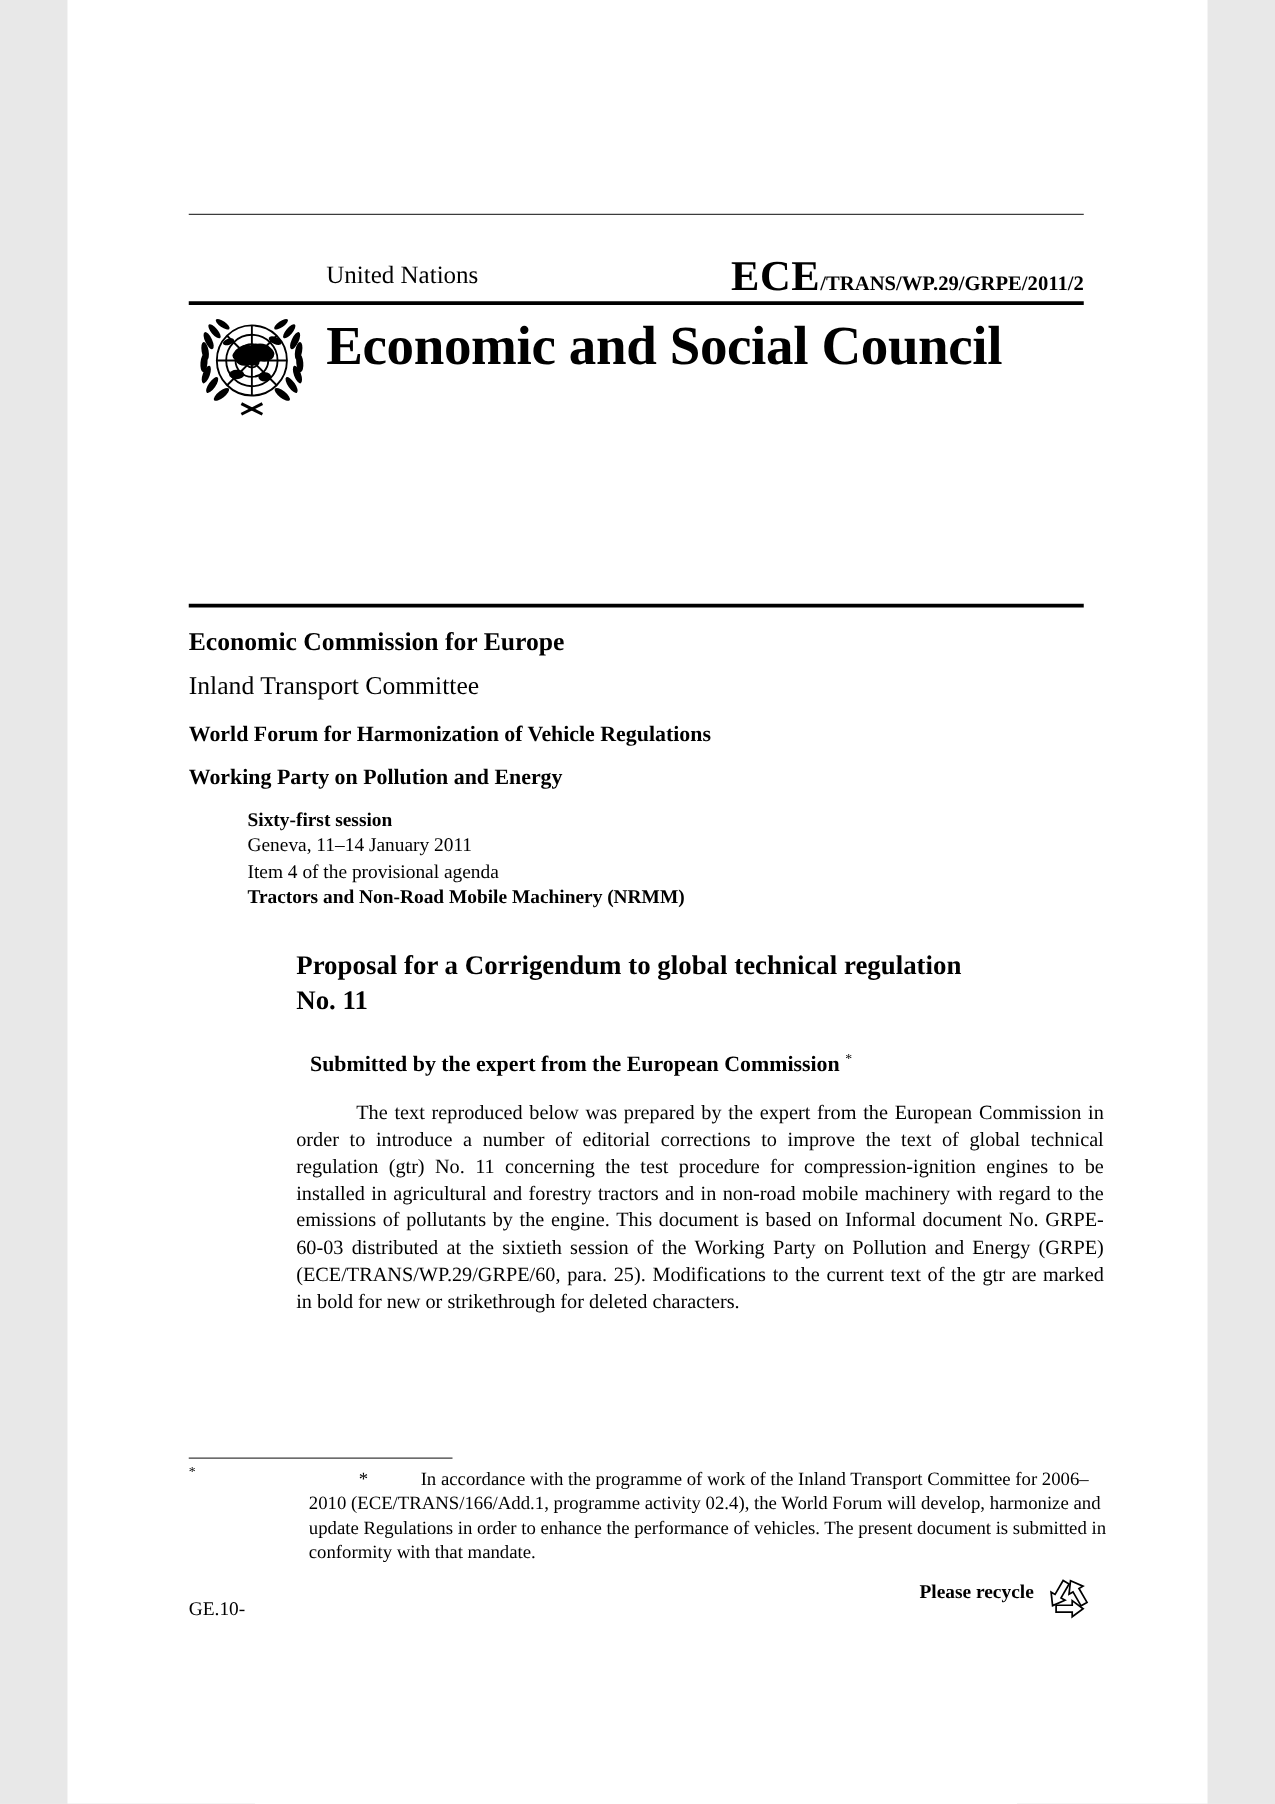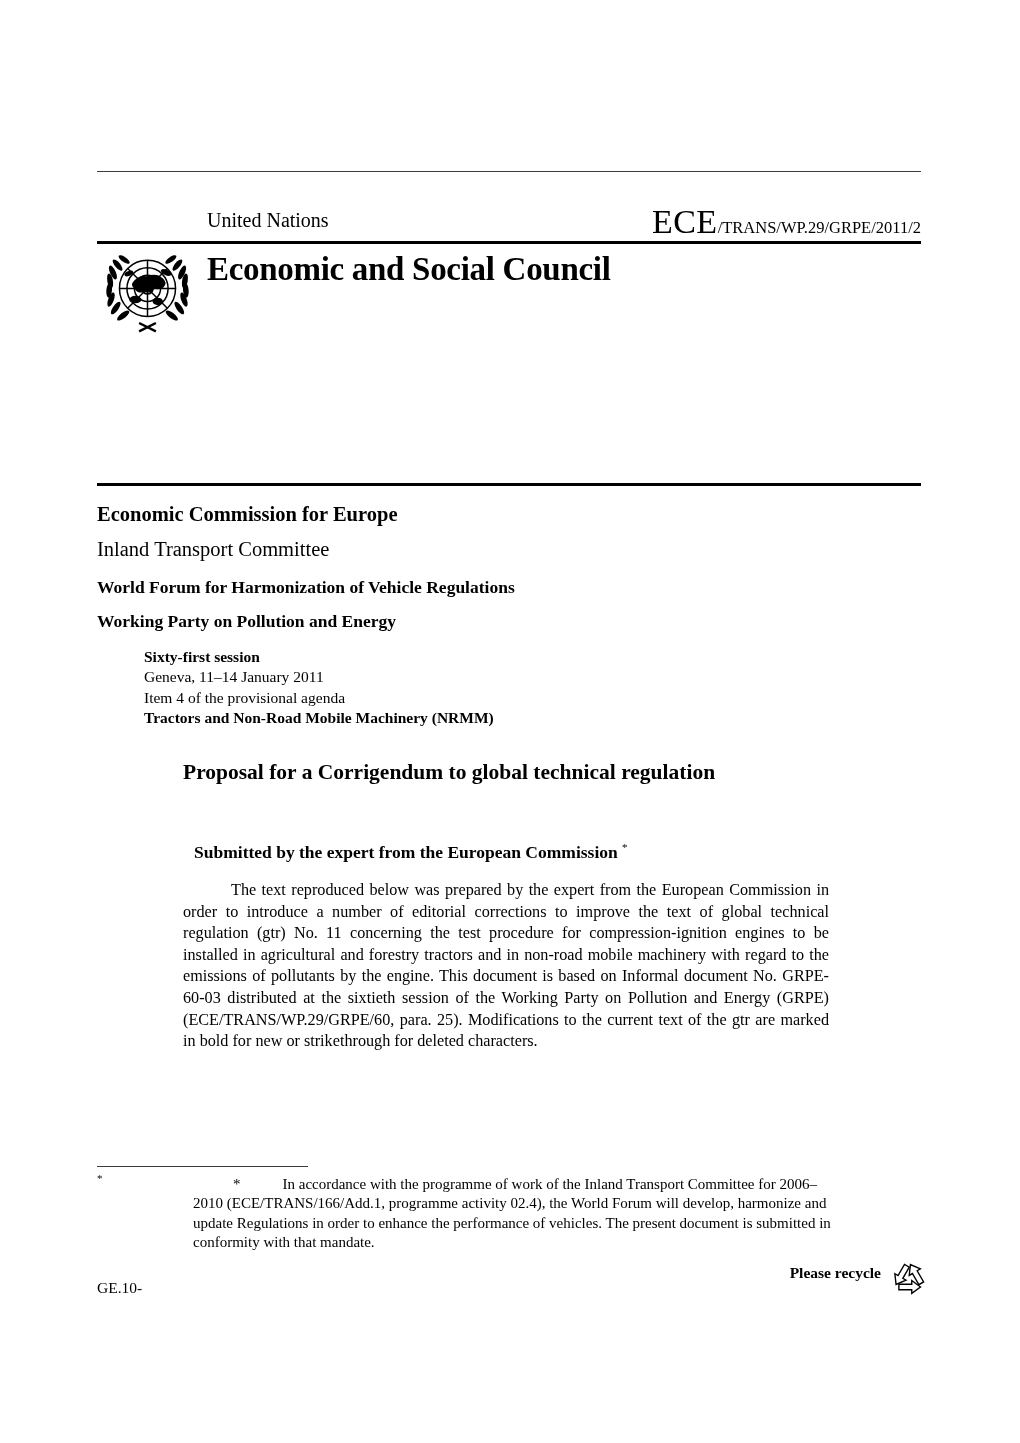--- a/index.html
+++ b/index.html
@@ -1,41 +1,41 @@
 <!DOCTYPE html>
 <html><head>
 <meta charset="utf-8">
 <style>
   html,body { margin:0; padding:0; background:#e8e8e8; }
   .page {
     position:relative;
-    width:1020px; height:1443px;
+    width:912px; height:1443px;
     margin:0 auto;
     background:#ffffff;
     font-family:"Liberation Serif", serif;
     color:#000;
     overflow:hidden;
   }
   .abs { position:absolute; }
 
   
   .rule-thin  { position:absolute; height:1px; background:#3c3c3c; }
   .rule-thick { position:absolute; height:3px; background:#000; }
 
   
   .org-name { left:207px; top:209px; font-size:20px; }
-  .doc-symbol { right:99px; top:203px; text-align:center; white-space:nowrap; }
+  .doc-symbol { right:99px; top:203px; text-align:center; white-space:nowrap;font-weight:bold; }
   .doc-symbol .big   { font-size:34px; letter-spacing:0.5px; }
   .doc-symbol .small { font-size:16.5px; }
 
   .emblem { left:99px; top:251px; width:97px; height:86px; }
 
   .council-title {
     left:207px; top:251px;
-    font-size:33px; font-weight:bold; letter-spacing:-0.3px;
+    font-size:44px; font-weight:bold; letter-spacing:-0.3px;
     white-space:nowrap;
   }
   .distr-block {
     left:683px; top:264px;
     font-size:16.5px; line-height:21.6px;
   }
   .distr-block .gap { height:21.6px; }
 
   
   .commission   { left:97px; top:503px;  font-size:20.5px; font-weight:bold; }
@@ -149,20 +149,21 @@
 
   <div class="abs session-block">
     <div class="b">Sixty-first session</div>
     <div>Geneva, 11–14 January 2011</div>
     <div>Item 4 of the provisional agenda</div>
     <div class="b">Tractors and Non-Road Mobile Machinery (NRMM)</div>
   </div>
 
   <div class="abs doc-title">
     <div>Proposal for a Corrigendum to global technical regulation</div>
+    <div>No. 11</div>
   </div>
 
   <div class="abs submitted">
     <span>Submitted by the expert from the European Commission</span>
     <sup>*</sup>
   </div>
 
   <div class="abs main-paragraph">The text reproduced below was prepared by the expert from the European Commission in order to introduce a number of editorial corrections to improve the text of global technical regulation (gtr) No. 11 concerning the test procedure for compression-ignition engines to be installed in agricultural and forestry tractors and in non-road mobile machinery with regard to the emissions of pollutants by the engine. This document is based on Informal document No. GRPE-60-03 distributed at the sixtieth session of the Working Party on Pollution and Energy (GRPE) (ECE/TRANS/WP.29/GRPE/60, para. 25). Modifications to the current text of the gtr are marked in bold for new or strikethrough for deleted characters.</div>
 
   <div class="rule-thin fn-rule"></div>

